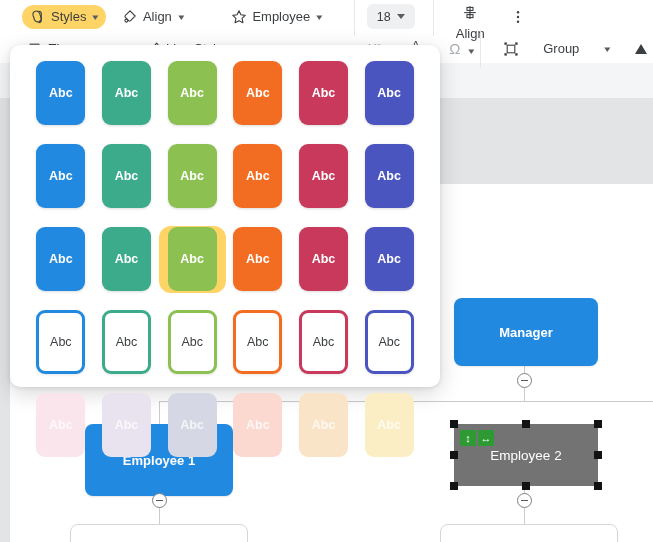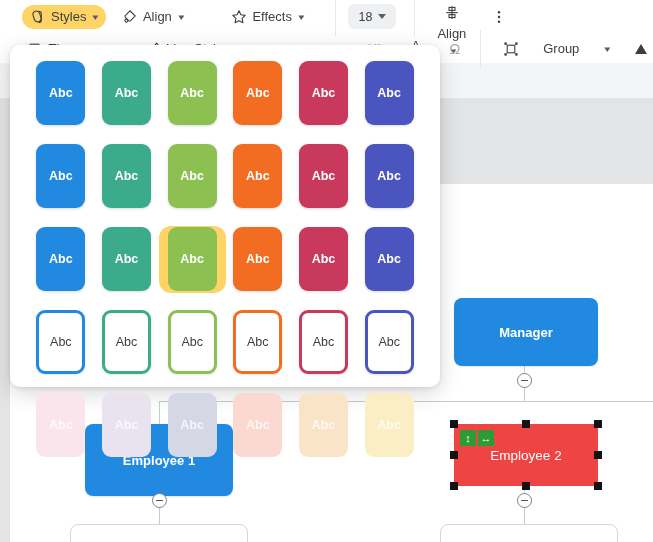--- a/index.html
+++ b/index.html
@@ -71,21 +71,21 @@
   }
   .collapse i{ display:block; width:7px; height:1px; background:#55595d; }
 
   .node{
     position:absolute; border-radius:8px;
     display:flex; align-items:center; justify-content:center;
     color:#ffffff; font-size:13px; font-weight:bold;
     z-index:3; box-shadow:0 1px 2px rgba(0,0,0,.10);
   }
   .node.blue{ background:#2189e0; }
-  .node.green-sel{ background:#ef4444; border-radius:0; box-shadow:none; font-weight:normal; font-size:13.5px; }
+  .node.green-sel{ background:#737373; border-radius:0; box-shadow:none; font-weight:normal; font-size:13.5px; }
 
   .ghost{
     position:absolute; border:1px solid #d4d7da; border-radius:8px;
     background:#ffffff; z-index:3;
   }
 
   
   .handle{ position:absolute; width:8px; height:8px; background:#111315; z-index:6; }
 
   .badges{ position:absolute; display:flex; gap:2px; z-index:7; }
@@ -194,21 +194,21 @@
         <circle cx="4.4" cy="11.6" r="1.5" fill="none" stroke="#3c3f42" stroke-width="1.1"></circle>
       </svg>
       <span>Align</span>
       <span class="chev">▾</span>
     </div>
 
     <div class="tb-item" style="margin-left:32px;">
       <svg class="tb-ico" viewBox="0 0 16 16">
         <path d="M8 1.8l1.9 4 4.3.6-3.1 3 .8 4.3L8 11.7 4.1 13.7l.8-4.3-3.1-3 4.3-.6z" fill="none" stroke="#3c3f42" stroke-width="1.1" stroke-linejoin="round"></path>
       </svg>
-      <span>Effects</span>
+      <span>Employee</span>
       <span class="chev">▾</span>
     </div>
 
     <div class="tb-sep" style="margin-left:24px;"></div>
 
     <div class="font-size">
       <span>18</span>
       <span class="caret"></span>
     </div>
 

